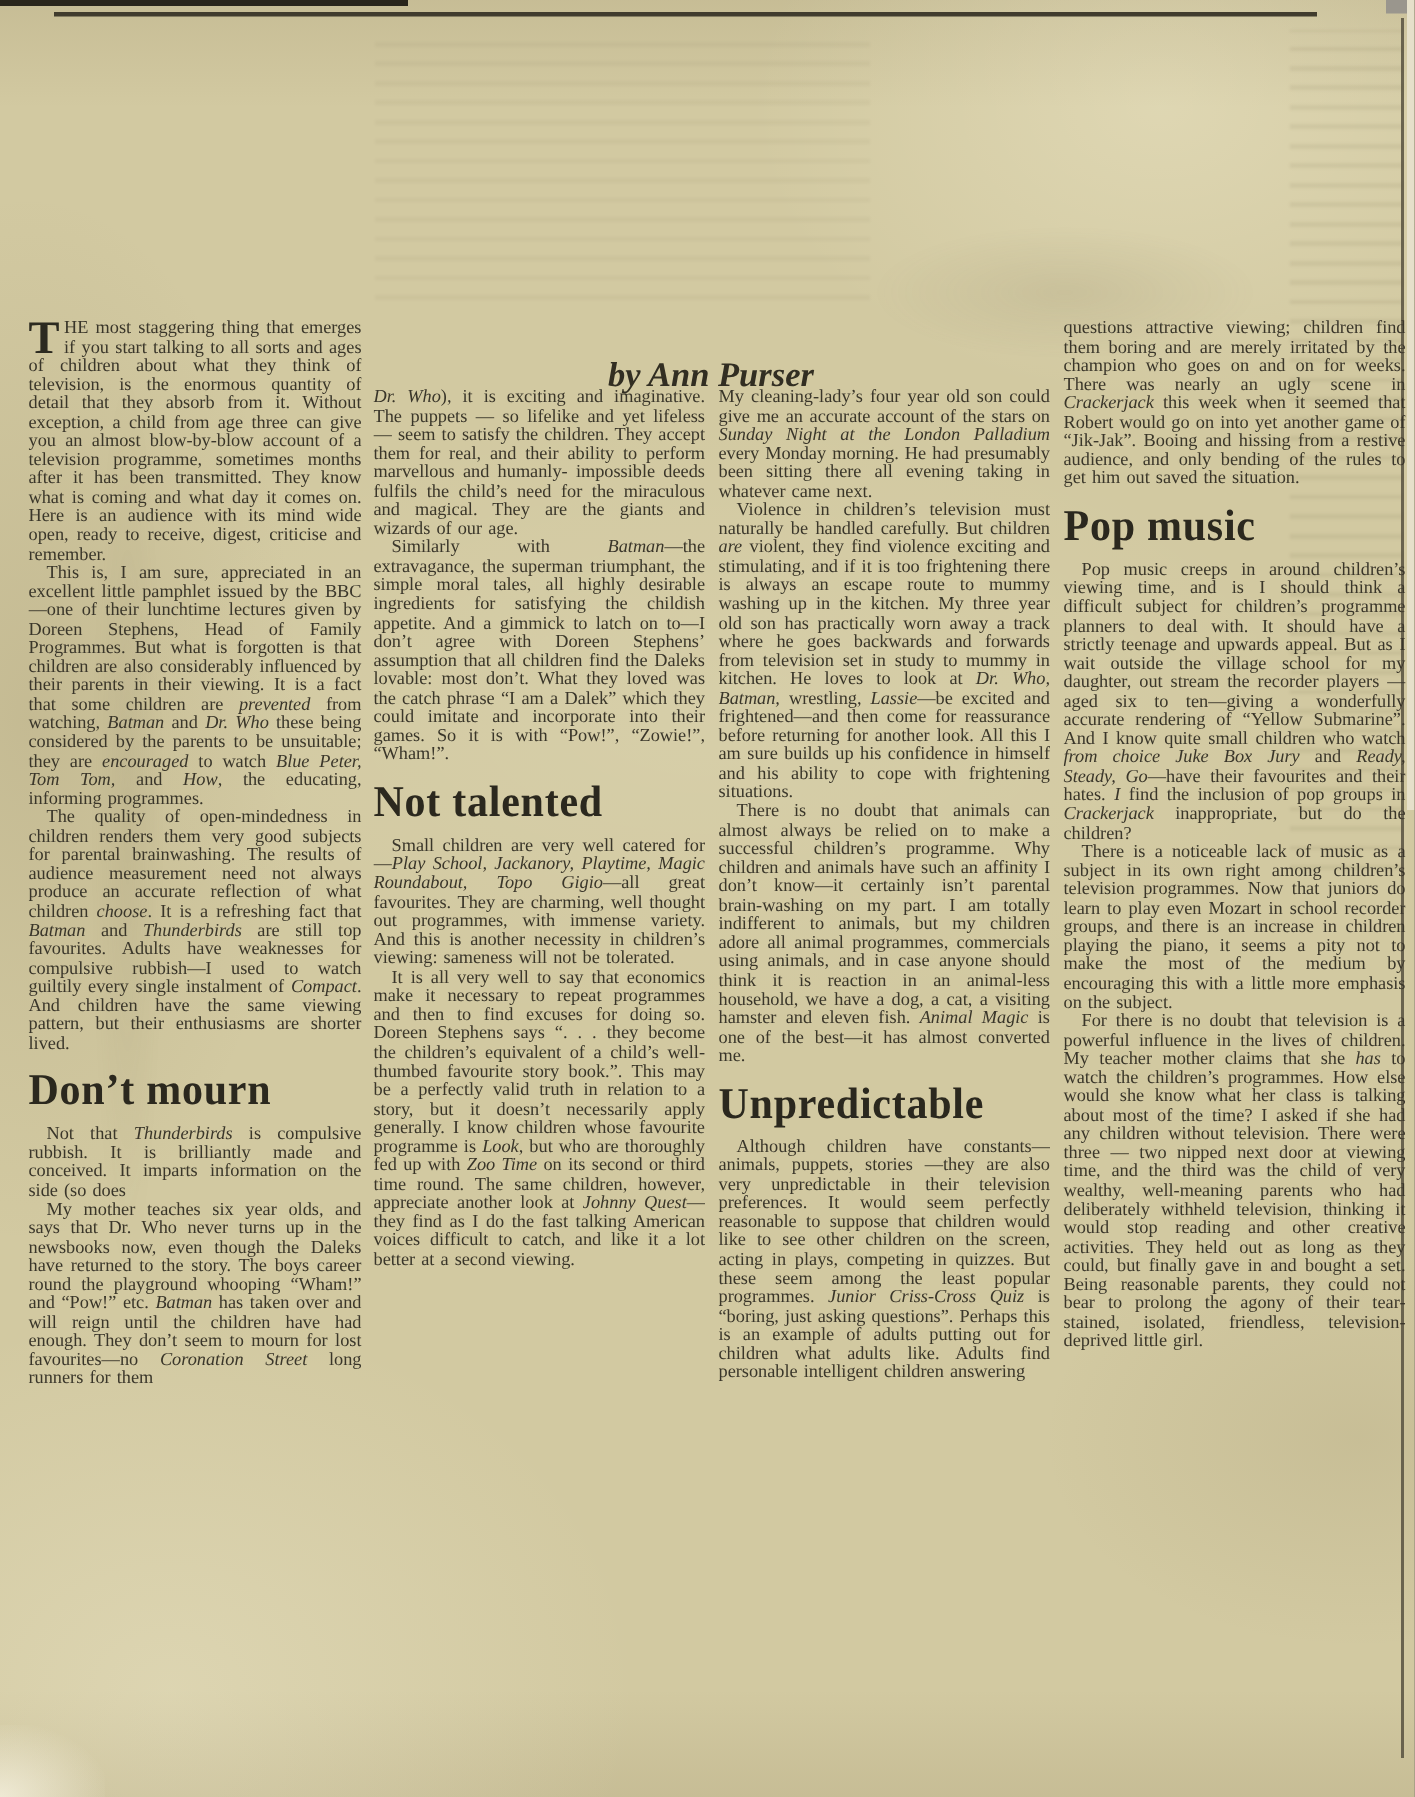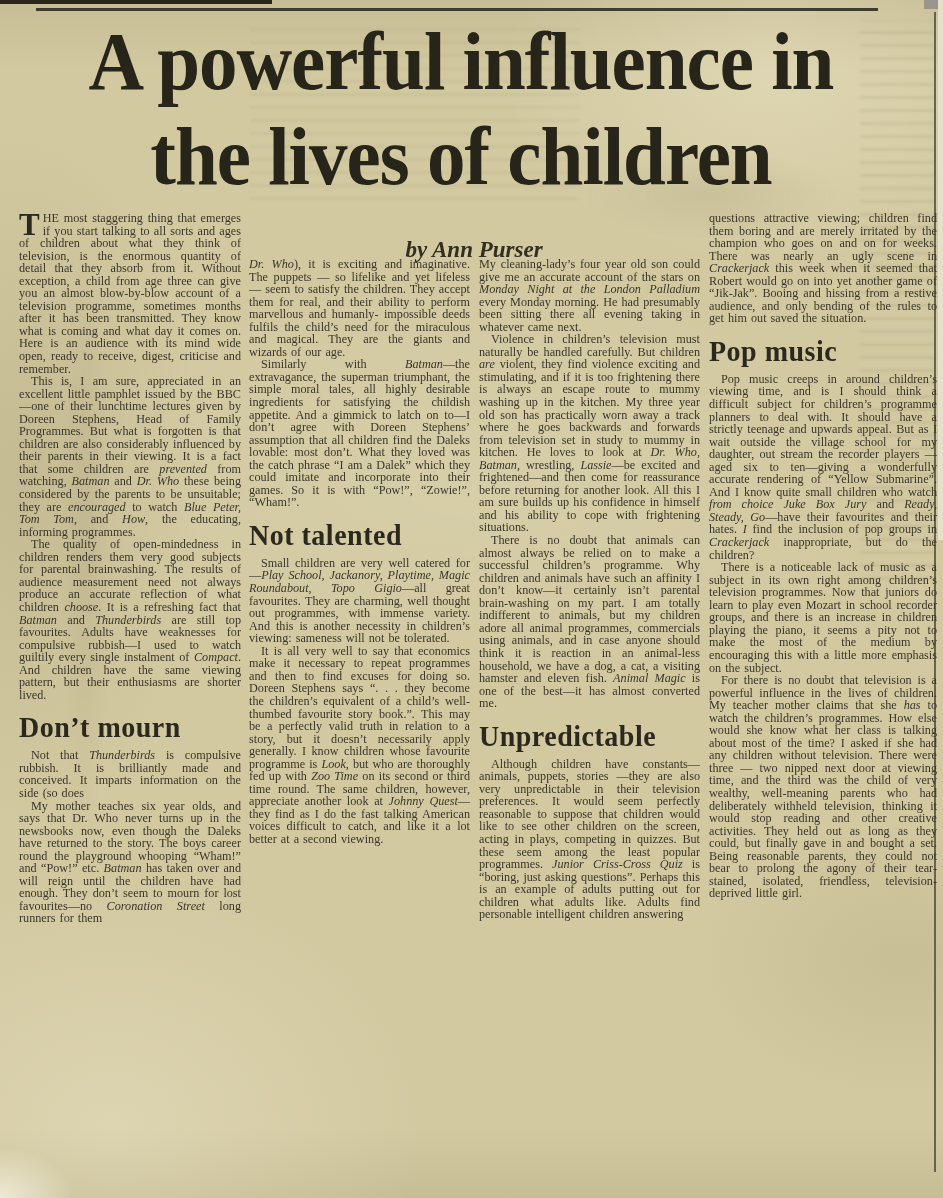--- a/index.html
+++ b/index.html
@@ -75,44 +75,40 @@
   <div class="rule-right"></div>
   <div class="corner-box"></div>
   <div class="edge-strip-right"></div>
   <div class="corner-light"></div>
 
   <div class="bleed bleed-lines" style="left:860px;top:20px;width:75px;height:560px;"></div>
   <div class="bleed bleed-lines" style="left:250px;top:20px;width:330px;height:180px;opacity:.3;"></div>
   <div class="bleed bleed-blob" style="left:580px;top:150px;width:260px;height:90px;"></div>
   <div class="bleed bleed-blob" style="left:60px;top:240px;width:50px;height:620px;opacity:.35;"></div>
 
-  <h1 class="headline">
-    <span class="hl">A powerful influence in</span>
-    <span class="hl">the lives of children</span>
-  </h1>
 
   <div class="byline">by Ann Purser</div>
 
   <div class="col col1">
       <p class="lead"><span class="dropcap">T</span>HE most staggering thing that emerges if you start talking to all sorts and ages of children about what they think of television, is the enormous quantity of detail that they absorb from it. Without exception, a child from age three can give you an almost blow-by-blow account of a television programme, sometimes months after it has been transmitted. They know what is coming and what day it comes on. Here is an audience with its mind wide open, ready to receive, digest, criticise and remember.</p>
       <p>This is, I am sure, appreciated in an excellent little pamphlet issued by the BBC—one of their lunchtime lectures given by Doreen Stephens, Head of Family Programmes. But what is forgotten is that children are also considerably influenced by their parents in their viewing. It is a fact that some children are <i>prevented</i> from watching, <i>Batman</i> and <i>Dr. Who</i> these being considered by the parents to be unsuitable; they are <i>encouraged</i> to watch <i>Blue Peter, Tom Tom,</i> and <i>How</i>, the educating, informing programmes.</p>
       <p>The quality of open-mindedness in children renders them very good subjects for parental brainwashing. The results of audience measurement need not always produce an accurate reflection of what children <i>choose</i>. It is a refreshing fact that <i>Batman</i> and <i>Thunderbirds</i> are still top favourites. Adults have weaknesses for compulsive rubbish—I used to watch guiltily every single instalment of <i>Compact</i>. And children have the same viewing pattern, but their enthusiasms are shorter lived.</p>
       <h2 class="subhead">Don’t mourn</h2>
       <p>Not that <i>Thunderbirds</i> is compulsive rubbish. It is brilliantly made and conceived. It imparts information on the side (so does</p>
       <p>My mother teaches six year olds, and says that Dr. Who never turns up in the newsbooks now, even though the Daleks have returned to the story. The boys career round the playground whooping “Wham!” and “Pow!” etc. <i>Batman</i> has taken over and will reign until the children have had enough. They don’t seem to mourn for lost favourites—no <i>Coronation Street</i> long runners for them</p>
     </div>
   <div class="col col2">
       <p class="lead"><i>Dr. Who</i>), it is exciting and imaginative. The puppets — so lifelike and yet lifeless — seem to satisfy the children. They accept them for real, and their ability to perform marvellous and humanly- impossible deeds fulfils the child’s need for the miraculous and magical. They are the giants and wizards of our age.</p>
       <p>Similarly with <i>Batman</i>—the extravagance, the superman triumphant, the simple moral tales, all highly desirable ingredients for satisfying the childish appetite. And a gimmick to latch on to—I don’t agree with Doreen Stephens’ assumption that all children find the Daleks lovable: most don’t. What they loved was the catch phrase “I am a Dalek” which they could imitate and incorporate into their games. So it is with “Pow!”, “Zowie!”, “Wham!”.</p>
       <h2 class="subhead">Not talented</h2>
       <p>Small children are very well catered for—<i>Play School, Jackanory, Playtime, Magic Roundabout, Topo Gigio</i>—all great favourites. They are charming, well thought out programmes, with immense variety. And this is another necessity in children’s viewing: sameness will not be tolerated.</p>
       <p>It is all very well to say that economics make it necessary to repeat programmes and then to find excuses for doing so. Doreen Stephens says “. . . they become the children’s equivalent of a child’s well-thumbed favourite story book.”. This may be a perfectly valid truth in relation to a story, but it doesn’t necessarily apply generally. I know children whose favourite programme is <i>Look</i>, but who are thoroughly fed up with <i>Zoo Time</i> on its second or third time round. The same children, however, appreciate another look at <i>Johnny Quest</i>—they find as I do the fast talking American voices difficult to catch, and like it a lot better at a second viewing.</p>
     </div>
   <div class="col col3">
-      <p class="lead">My cleaning-lady’s four year old son could give me an accurate account of the stars on <i>Monday Night at the London Palladium</i> every Monday morning. He had presumably been sitting there all evening taking in whatever came next.</p>
+      <p class="lead">My cleaning-lady’s four year old son could give me an accurate account of the stars on <i>Sunday Night at the London Palladium</i> every Monday morning. He had presumably been sitting there all evening taking in whatever came next.</p>
       <p>Violence in children’s television must naturally be handled carefully. But children <i>are</i> violent, they find violence exciting and stimulating, and if it is too frightening there is always an escape route to mummy washing up in the kitchen. My three year old son has practically worn away a track where he goes backwards and forwards from television set in study to mummy in kitchen. He loves to look at <i>Dr. Who, Batman,</i> wrestling, <i>Lassie</i>—be excited and frightened—and then come for reassurance before returning for another look. All this I am sure builds up his confidence in himself and his ability to cope with frightening situations.</p>
       <p>There is no doubt that animals can almost always be relied on to make a successful children’s programme. Why children and animals have such an affinity I don’t know—it certainly isn’t parental brain-washing on my part. I am totally indifferent to animals, but my children adore all animal programmes, commercials using animals, and in case anyone should think it is reaction in an animal-less household, we have a dog, a cat, a visiting hamster and eleven fish. <i>Animal Magic</i> is one of the best—it has almost converted me.</p>
       <h2 class="subhead">Unpredictable</h2>
       <p>Although children have constants—animals, puppets, stories —they are also very unpredictable in their television preferences. It would seem perfectly reasonable to suppose that children would like to see other children on the screen, acting in plays, competing in quizzes. But these seem among the least popular programmes. <i>Junior Criss-Cross Quiz</i> is “boring, just asking questions”. Perhaps this is an example of adults putting out for children what adults like. Adults find personable intelligent children answering</p>
     </div>
   <div class="col col4">
       <p class="lead">questions attractive viewing; children find them boring and are merely irritated by the champion who goes on and on for weeks. There was nearly an ugly scene in <i>Crackerjack</i> this week when it seemed that Robert would go on into yet another game of “Jik-Jak”. Booing and hissing from a restive audience, and only bending of the rules to get him out saved the situation.</p>
       <h2 class="subhead">Pop music</h2>
       <p>Pop music creeps in around children’s viewing time, and is I should think a difficult subject for children’s programme planners to deal with. It should have a strictly teenage and upwards appeal. But as I wait outside the village school for my daughter, out stream the recorder players —aged six to ten—giving a wonderfully accurate rendering of “Yellow Submarine”. And I know quite small children who watch <i>from choice Juke Box Jury</i> and <i>Ready, Steady, Go</i>—have their favourites and their hates. <i>I</i> find the inclusion of pop groups in <i>Crackerjack</i> inappropriate, but do the children?</p>
       <p>There is a noticeable lack of music as a subject in its own right among children’s television programmes. Now that juniors do learn to play even Mozart in school recorder groups, and there is an increase in children playing the piano, it seems a pity not to make the most of the medium by encouraging this with a little more emphasis on the subject.</p>

